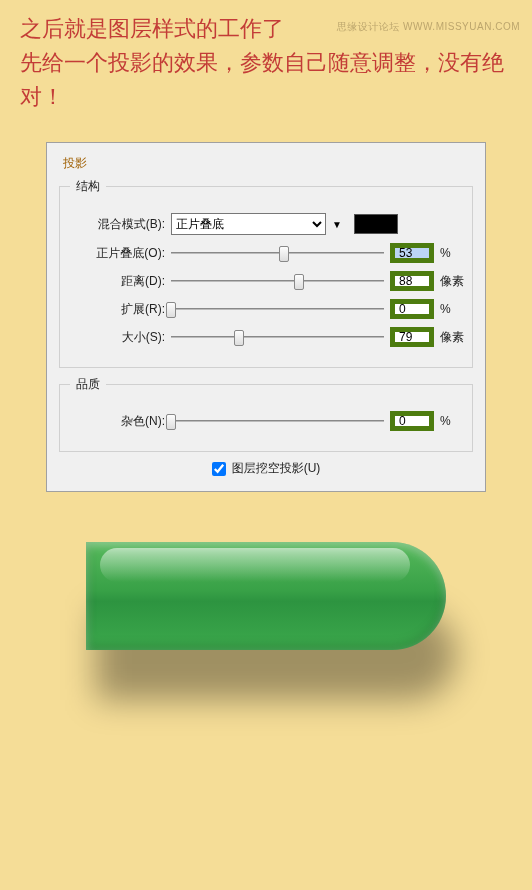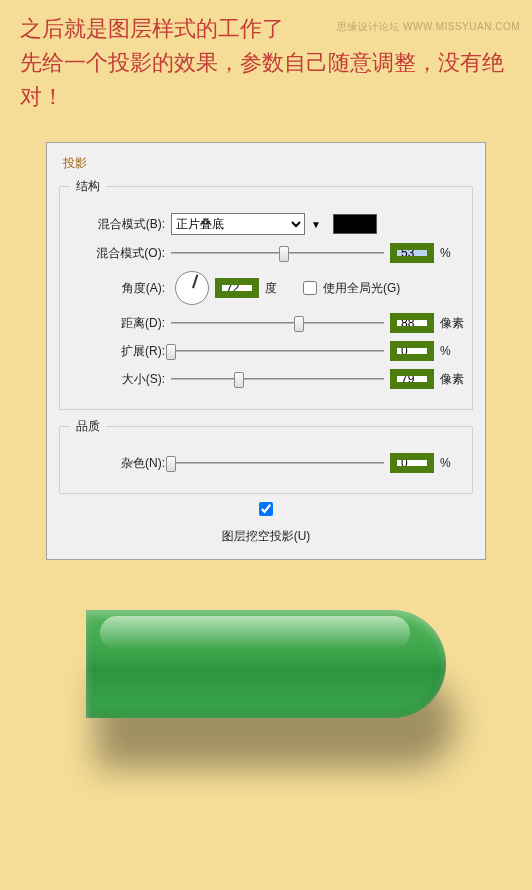--- a/index.html
+++ b/index.html
@@ -54,21 +54,21 @@
     margin: 8px 0;
     gap: 6px;
   }
   .label {
     width: 95px;
     text-align: right;
     font-size: 12px;
     color: #222;
   }
   select.combo {
-    width: 134px;
+    width: 155px;
     height: 22px;
     font-size: 12px;
     border: 1px solid #777;
     background: #fff;
   }
   .swatch {
     width: 44px;
     height: 20px;
     border: 1px solid #555;
     background: #000;
@@ -95,21 +95,21 @@
     background: linear-gradient(#fdfdfd,#ddd);
     border: 1px solid #888;
     border-radius: 2px;
   }
   .num-input {
     width: 44px;
     height: 20px;
     font-size: 12px;
     text-align: left;
     padding: 0 4px;
-    border: 7px solid #4d7c0f;
+    border: 5px solid #4d7c0f;
     background: #fff;
   }
   .num-input.hl {
     background: #bcd5f5;
   }
   .unit {
     width: 32px;
     font-size: 12px;
     color: #222;
   }
@@ -153,23 +153,22 @@
     right:-14px; top:50%;
     transform:translateY(-50%);
     border-left:5px solid #333;
     border-top:4px solid transparent;
     border-bottom:4px solid transparent;
   }
   .center-row {
     display: flex;
     justify-content: center;
     align-items: center;
-    gap: 12px;
+    gap: 6px;
     margin-top: 2px;
-    flex-direction: column;
   }
   .pill-wrap {
     margin: 50px auto 0 auto;
     width: 360px;
     position: relative;
   }
   .pill-shadow {
     position: absolute;
     left: 10px;
     top: 68px;
@@ -212,39 +211,29 @@
     <div class="row">
       <div class="label">混合模式(B):</div>
       <select class="combo">
         <option>正片叠底</option>
       </select>
       <span style="font-size:10px;">▼</span>
       <div class="swatch"></div>
     </div>
 
     <div class="row">
-      <div class="label">混合模式(O):</div>
+      <div class="label">正片叠底(O):</div>
       <div class="slider">
         <div class="slider-track"></div>
         <div class="slider-thumb" id="thumb-opacity" style="left: calc(53% - 5px);"></div>
       </div>
       <input class="num-input hl" value="53" style="">
       <div class="unit">%</div>
     </div>
 
-    <div class="row">
-      <div class="label">角度(A):</div>
-      <div class="angle-dial">
-        <div class="angle-hand" id="angle-hand" style="transform: rotate(18deg);"></div>
-      </div>
-      <input class="num-input" value="72" style="">
-      <div class="unit">度</div>
-      <input type="checkbox" class="chk" style="">
-      <span class="chk-label">使用全局光(G)</span>
-    </div>
 
     <div class="row">
       <div class="label">距离(D):</div>
       <div class="slider">
         <div class="slider-track"></div>
         <div class="slider-thumb" id="thumb-distance" style="left: calc(60% - 5px);"></div>
       </div>
       <input class="num-input" value="88" style="">
       <div class="unit">像素</div>
     </div>

